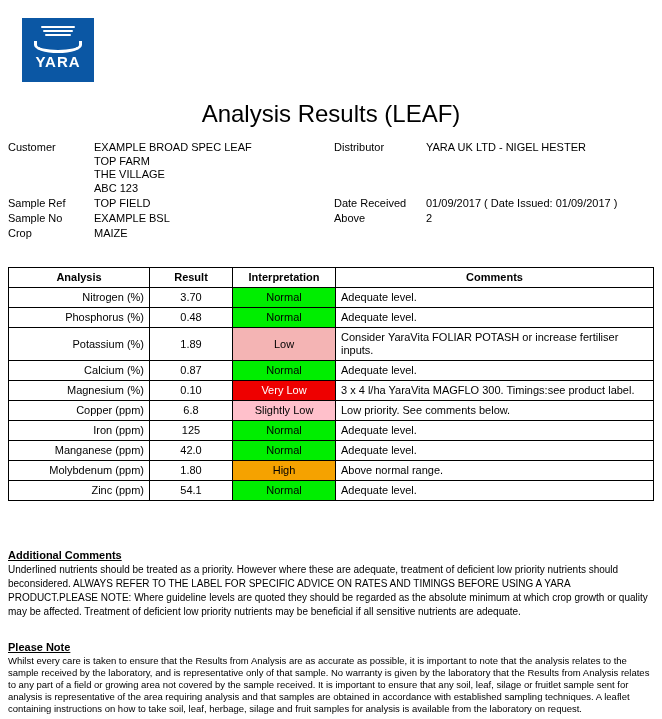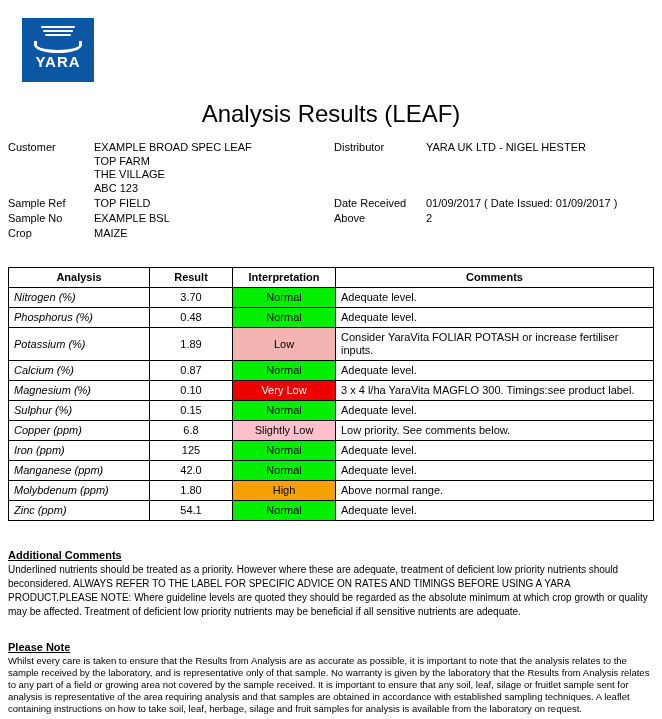--- a/index.html
+++ b/index.html
@@ -136,21 +136,21 @@
   .results th {
     font-weight: bold;
     text-align: center;
     background: #ffffff;
     font-size: 11px;
   }
   .col-analysis { width: 130px; }
   .col-result { width: 72px; text-align: center; }
   .col-interp { width: 92px; text-align: center; }
   .col-comments { width: auto; }
-  .results td.analysis { text-align: left; font-style: italic; }
+  .results td.analysis { text-align: right; }
   .results td.result { text-align: center; }
   .results td.interp { text-align: center; }
   .results td.comments { text-align: left; }
 
   
   .notes {
     position: absolute;
     left: 8px;
     top: 549px;
     width: 646px;
@@ -283,26 +283,20 @@
           <td class="interp col-interp" style="background: rgb(0, 238, 0);">Normal</td>
           <td class="comments col-comments">Adequate level.</td>
         </tr>
         <tr>
           <td class="analysis col-analysis">Magnesium (%)</td>
           <td class="result col-result">0.10</td>
           <td class="interp col-interp" style="background: rgb(238, 0, 0); color: rgb(255, 255, 255);">Very Low</td>
           <td class="comments col-comments">3 x 4 l/ha YaraVita MAGFLO 300. Timings:see product label.</td>
         </tr>
         <tr>
-          <td class="analysis col-analysis">Sulphur (%)</td>
-          <td class="result col-result">0.15</td>
-          <td class="interp col-interp" style="background: rgb(0, 238, 0);">Normal</td>
-          <td class="comments col-comments">Adequate level.</td>
-        </tr>
-        <tr>
           <td class="analysis col-analysis">Copper (ppm)</td>
           <td class="result col-result">6.8</td>
           <td class="interp col-interp" style="background: rgb(255, 192, 203);">Slightly Low</td>
           <td class="comments col-comments">Low priority. See comments below.</td>
         </tr>
         <tr>
           <td class="analysis col-analysis">Iron (ppm)</td>
           <td class="result col-result">125</td>
           <td class="interp col-interp" style="background: rgb(0, 238, 0);">Normal</td>
           <td class="comments col-comments">Adequate level.</td>

